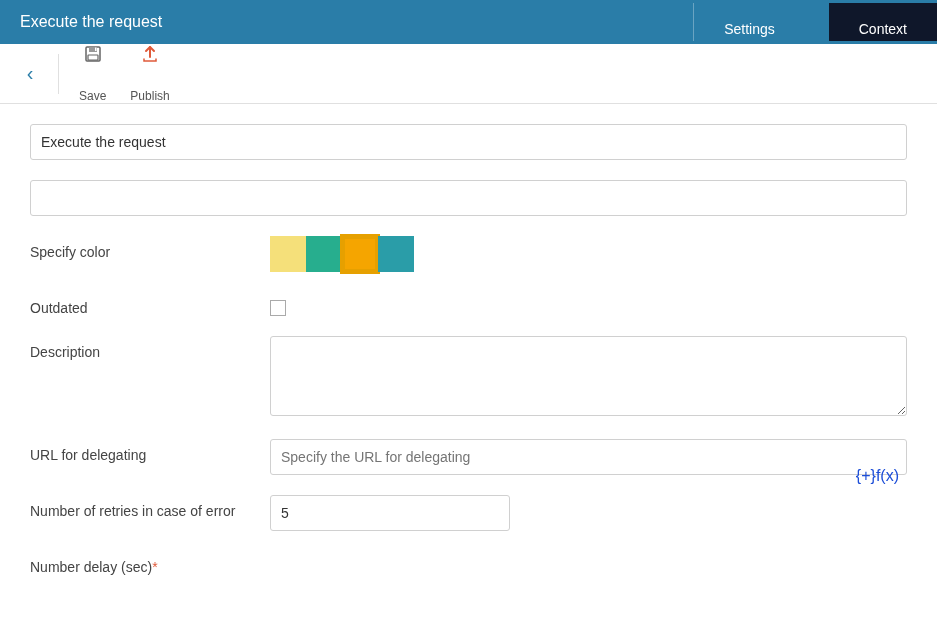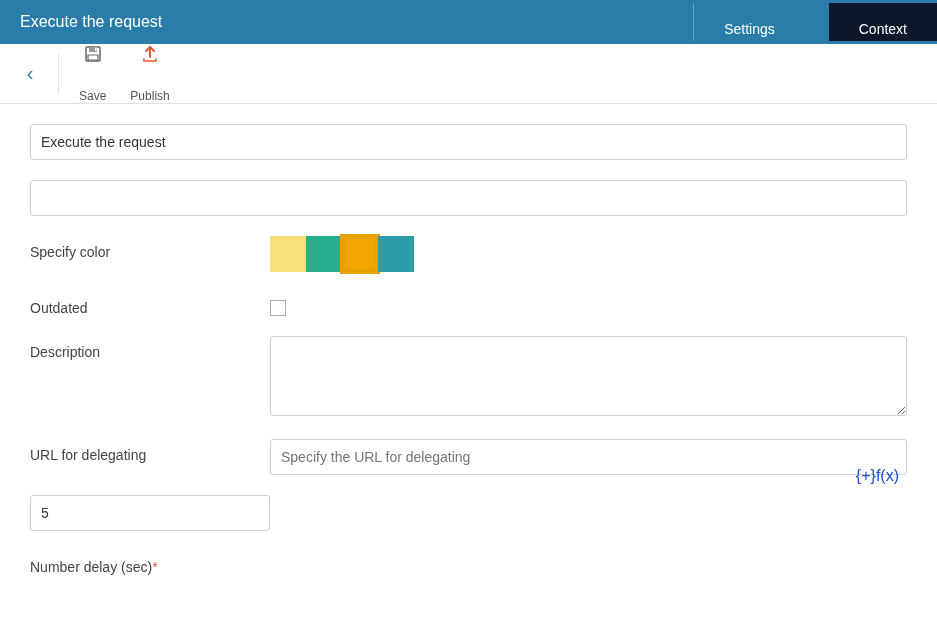--- a/index.html
+++ b/index.html
@@ -269,20 +269,21 @@
 
   <div class="form-row">
     <div class="form-label">URL for delegating</div>
     <div class="form-control-wrap url-field-wrap">
       <input class="form-input" type="text" placeholder="Specify the URL for delegating" style="">
       <span class="formula-btn">{+}f(x)</span>
     </div>
   </div>
 
   <div class="form-row">
+    <div class="form-label">Number of retries in case of error</div>
     <div class="form-control-wrap">
       <input class="number-input" type="text" value="5" style="">
     </div>
   </div>
 
   <div class="form-row">
     <div class="form-label">
       <span>Number delay (sec)</span><span class="required" style="color:#e05a3a;">*</span>
     </div>
   </div>

